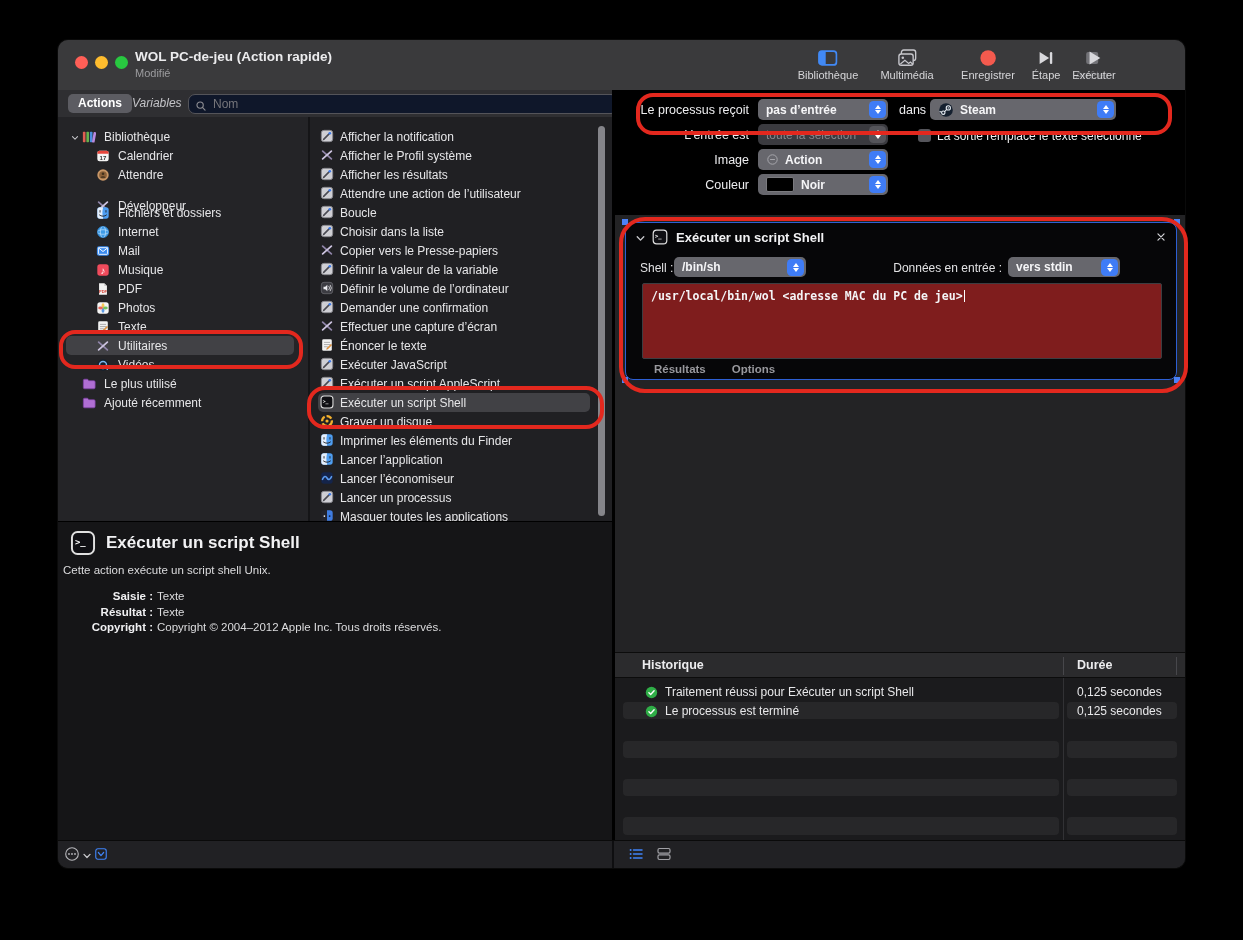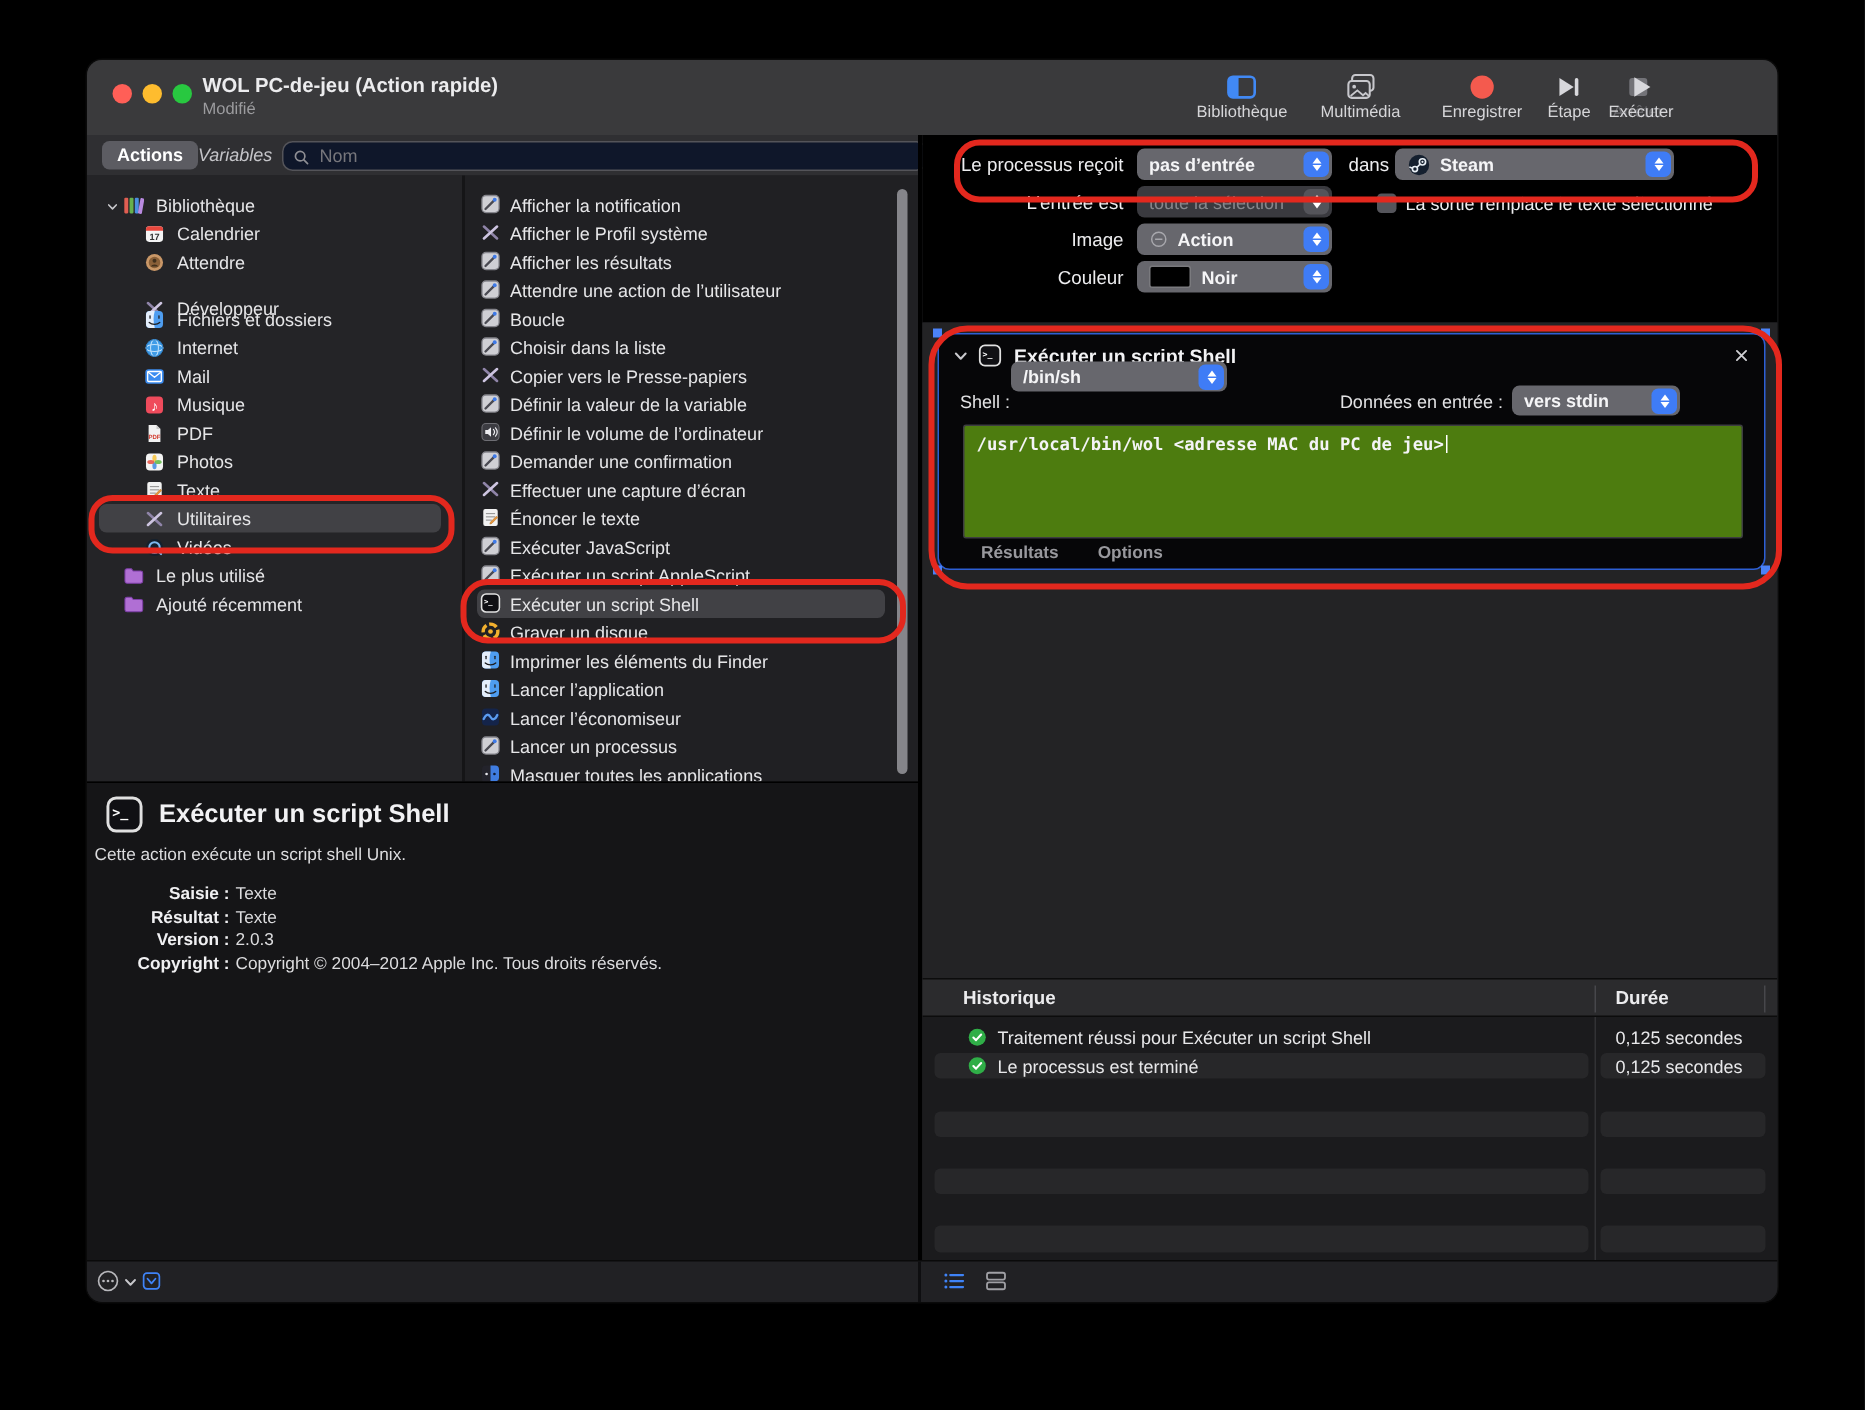--- a/index.html
+++ b/index.html
@@ -76,21 +76,21 @@
   
   .block{position:absolute;left:10px;top:7px;width:552px;height:158px;background:#060608;border:1px solid #2d5fd4;
          border-radius:8px;box-sizing:border-box;}
   .handle{position:absolute;width:6px;height:6px;background:#4b82f7;z-index:5;}
   .blk-chev{position:absolute;left:8px;top:8px;width:13px;height:13px;}
   .blk-ic{position:absolute;left:26px;top:6px;width:16px;height:16px;}
   .blk-title{position:absolute;left:50px;top:7px;font-size:13px;font-weight:bold;color:#f2f2f4;}
   .blk-close{position:absolute;right:8px;top:7px;width:14px;height:14px;}
   .blk-lab{position:absolute;font-size:12px;color:#e2e2e4;}
   .select.sm{height:20px;}
-  .script-area{position:absolute;left:16px;top:60px;width:520px;height:76px;background:#4d7c0f;border:1px solid #3d3d41;
+  .script-area{position:absolute;left:16px;top:60px;width:520px;height:76px;background:#7f1d1d;border:1px solid #3d3d41;
                border-radius:2px;box-sizing:border-box;padding:5px 8px;
                font-family:"DejaVu Sans Mono",monospace;font-size:11.5px;font-weight:bold;color:#f4f4f6;}
   .caret{display:inline-block;width:1.5px;height:12px;background:#fff;vertical-align:-2px;margin-left:1px;}
   .blk-foot{position:absolute;left:28px;top:140px;display:flex;gap:26px;}
   .blk-foot span{font-size:11.5px;font-weight:bold;color:#98989d;}
   
   .history{position:absolute;left:0;top:562px;width:570px;height:188px;background:#1b1b1d;}
   .h-head{position:absolute;left:0;top:0;width:570px;height:26px;background:#2b2b2d;border-top:1px solid #0c0c0c;
           border-bottom:1px solid #0c0c0c;box-sizing:border-box;}
   .h-title{position:absolute;left:27px;top:5px;font-size:12.5px;font-weight:600;color:#ececee;}
@@ -492,24 +492,20 @@
     <div class="kvwrap" id="descFields">
         <div class="kv">
           <b>Saisie :</b>
           <span>Texte</span>
         </div>
         <div class="kv">
           <b>Résultat :</b>
           <span>Texte</span>
         </div>
         <div class="kv">
-          <b>Version :</b>
-          <span>2.0.3</span>
-        </div>
-        <div class="kv">
           <b>Copyright :</b>
           <span>Copyright © 2004–2012 Apple Inc. Tous droits réservés.</span>
         </div>
       </div>
   </div>
 
   <div class="vdiv2"></div>
 
   <div class="rpane">
 
@@ -582,21 +578,21 @@
         <span class="blk-ic"><svg viewBox="0 0 16 16" width="100%" height="100%">
               <rect x="1.2" y="1.2" width="13.6" height="13.6" rx="3.4" fill="#101014" stroke="#e0e0e0" stroke-width="1.2"></rect>
               <text x="3" y="9" font-size="5.5" font-weight="bold" fill="#fff" font-family="monospace">&gt;_</text>
             </svg></span>
         <span class="blk-title">Exécuter un script Shell</span>
         <span class="blk-close"><svg viewBox="0 0 16 16" width="100%" height="100%">
               <path d="M4.5 4.5 L11.5 11.5 M11.5 4.5 L4.5 11.5" stroke="#d0d0d4" stroke-width="1.4" stroke-linecap="round"></path>
             </svg></span>
 
         <span class="blk-lab" style="left:14px;top:38px;">Shell :</span>
-        <div class="select sm" style="left:48px;top:18px;width:144px;">
+        <div class="select sm" style="left:48px;top:34px;width:132px;">
           <span>/bin/sh</span>
           <span class="stepper">
               <i class="up"></i>
               <i class="dn"></i>
             </span>
         </div>
         <span class="blk-lab" style="left:258px;top:38px;width:118px;text-align:right;">Données en entrée :</span>
         <div class="select sm" style="left:382px;top:34px;width:112px;">
           <span>vers stdin</span>
           <span class="stepper">

